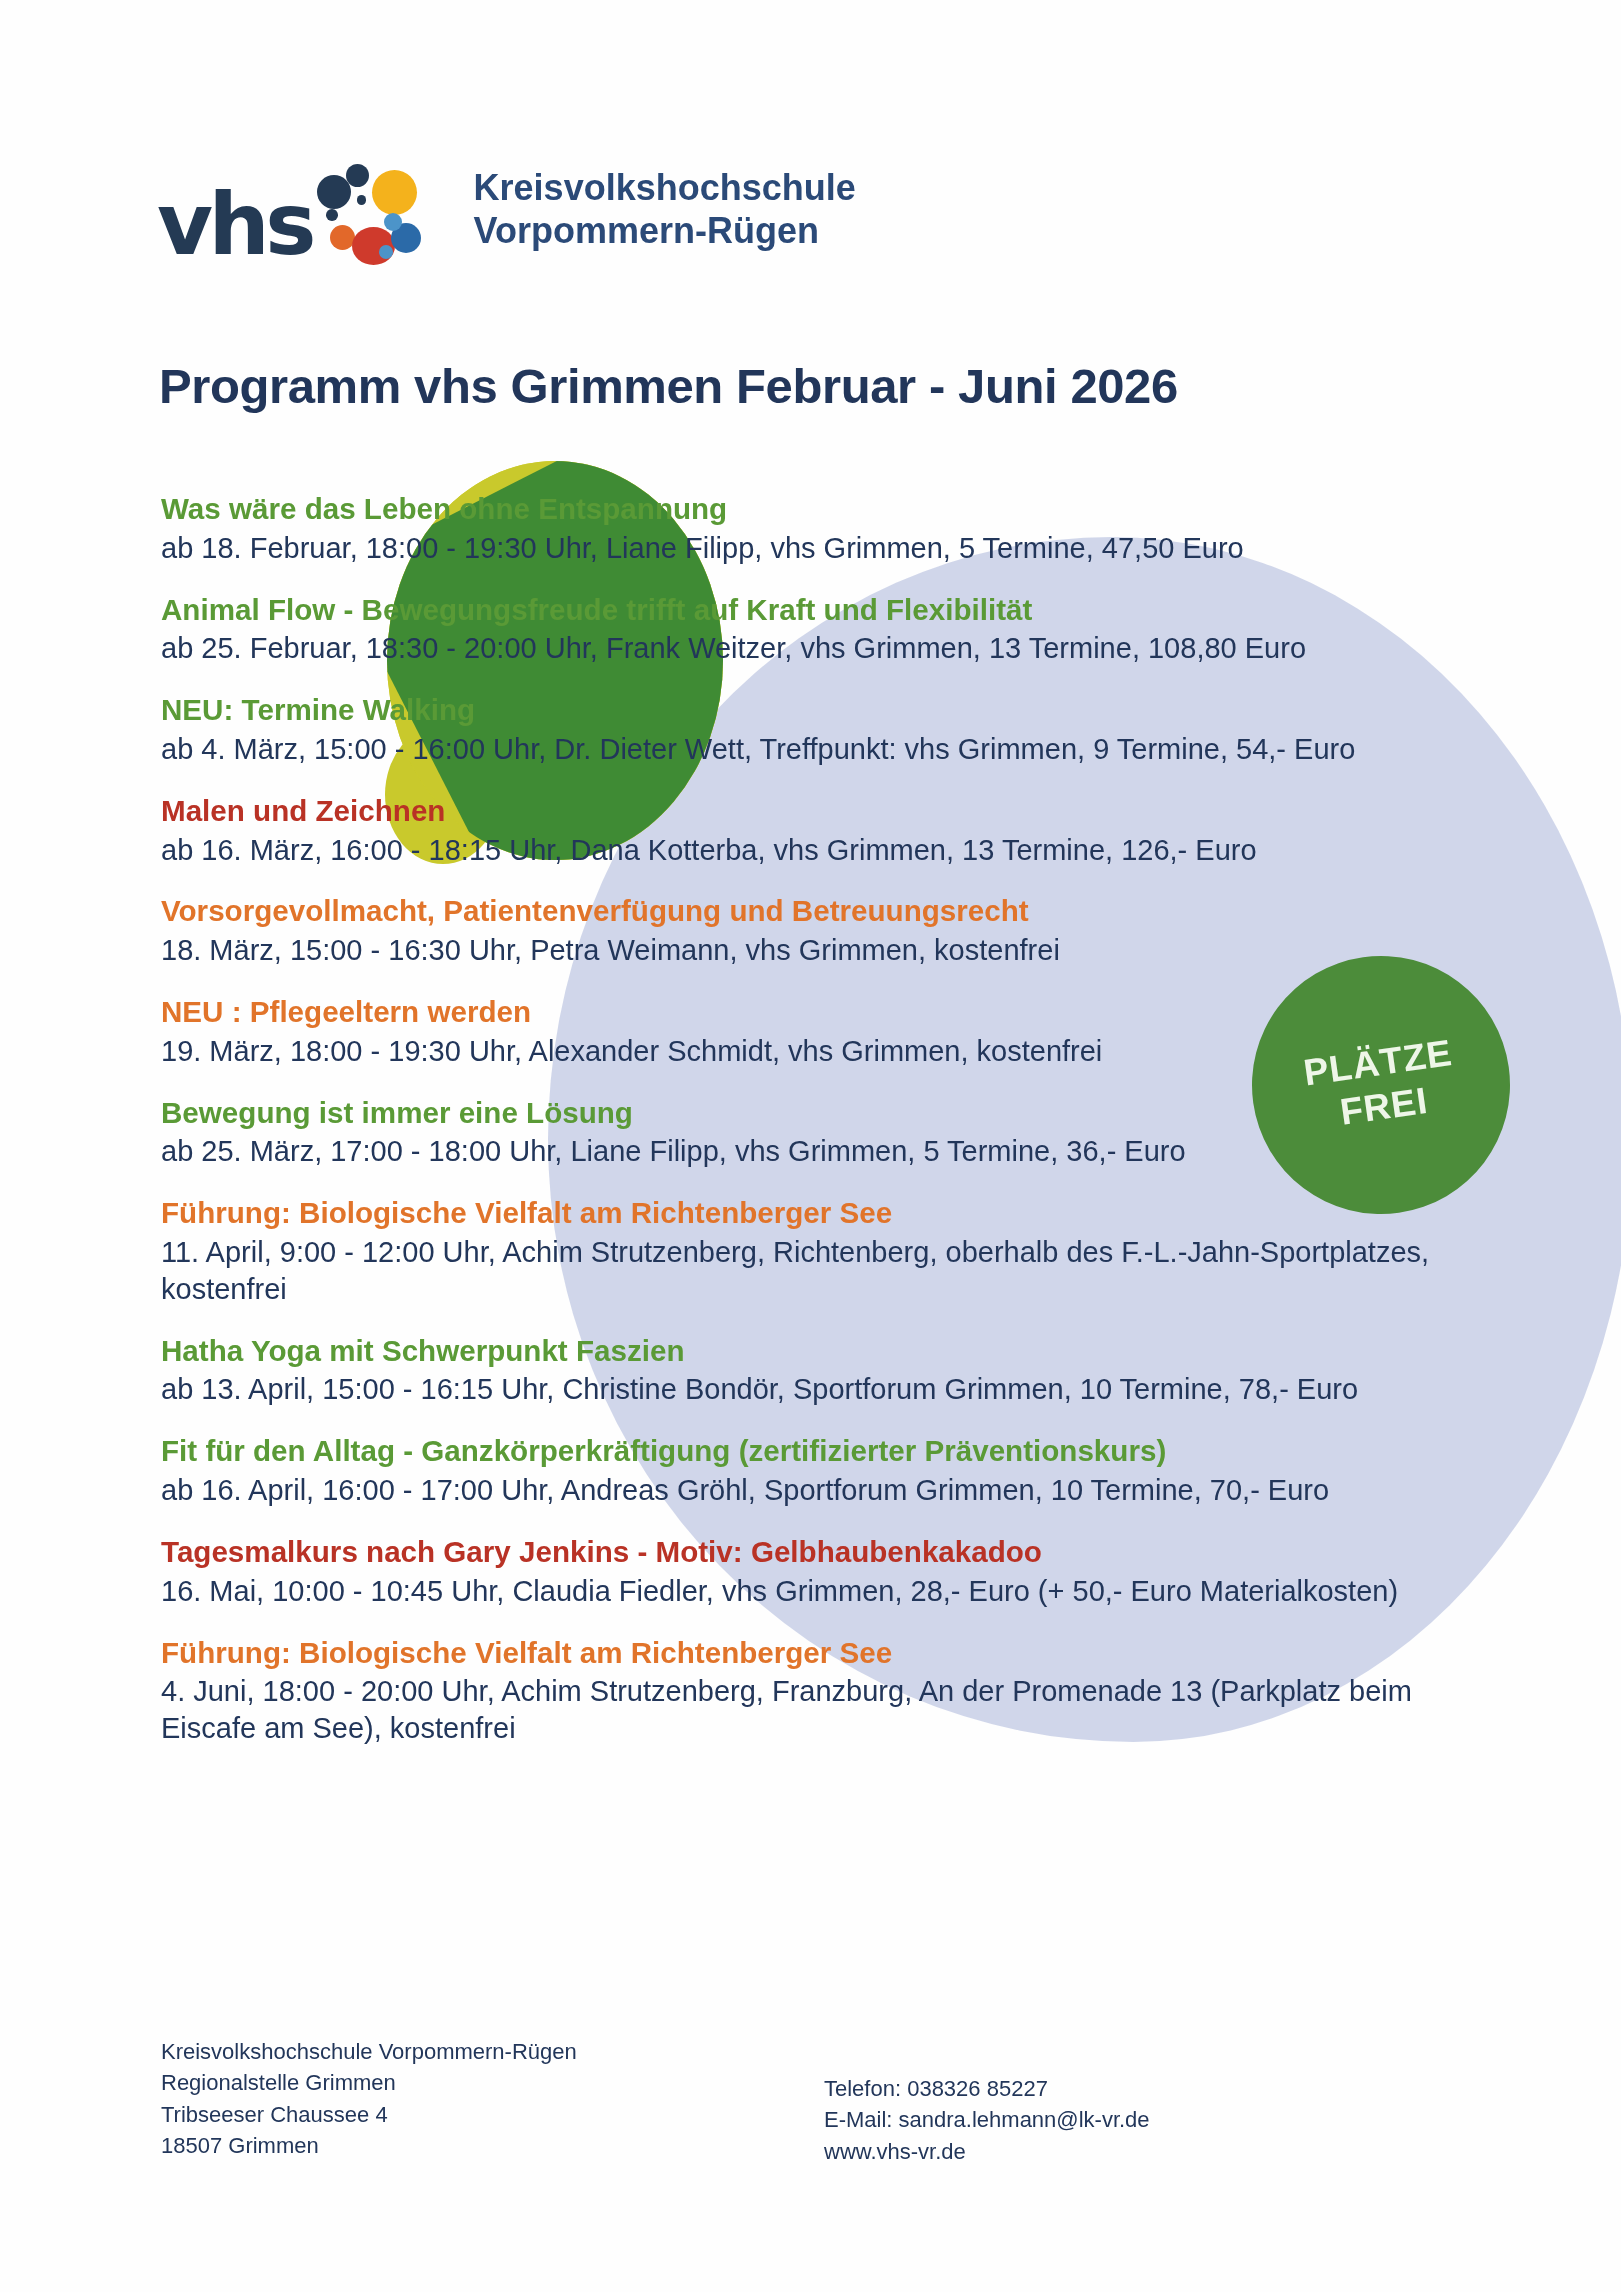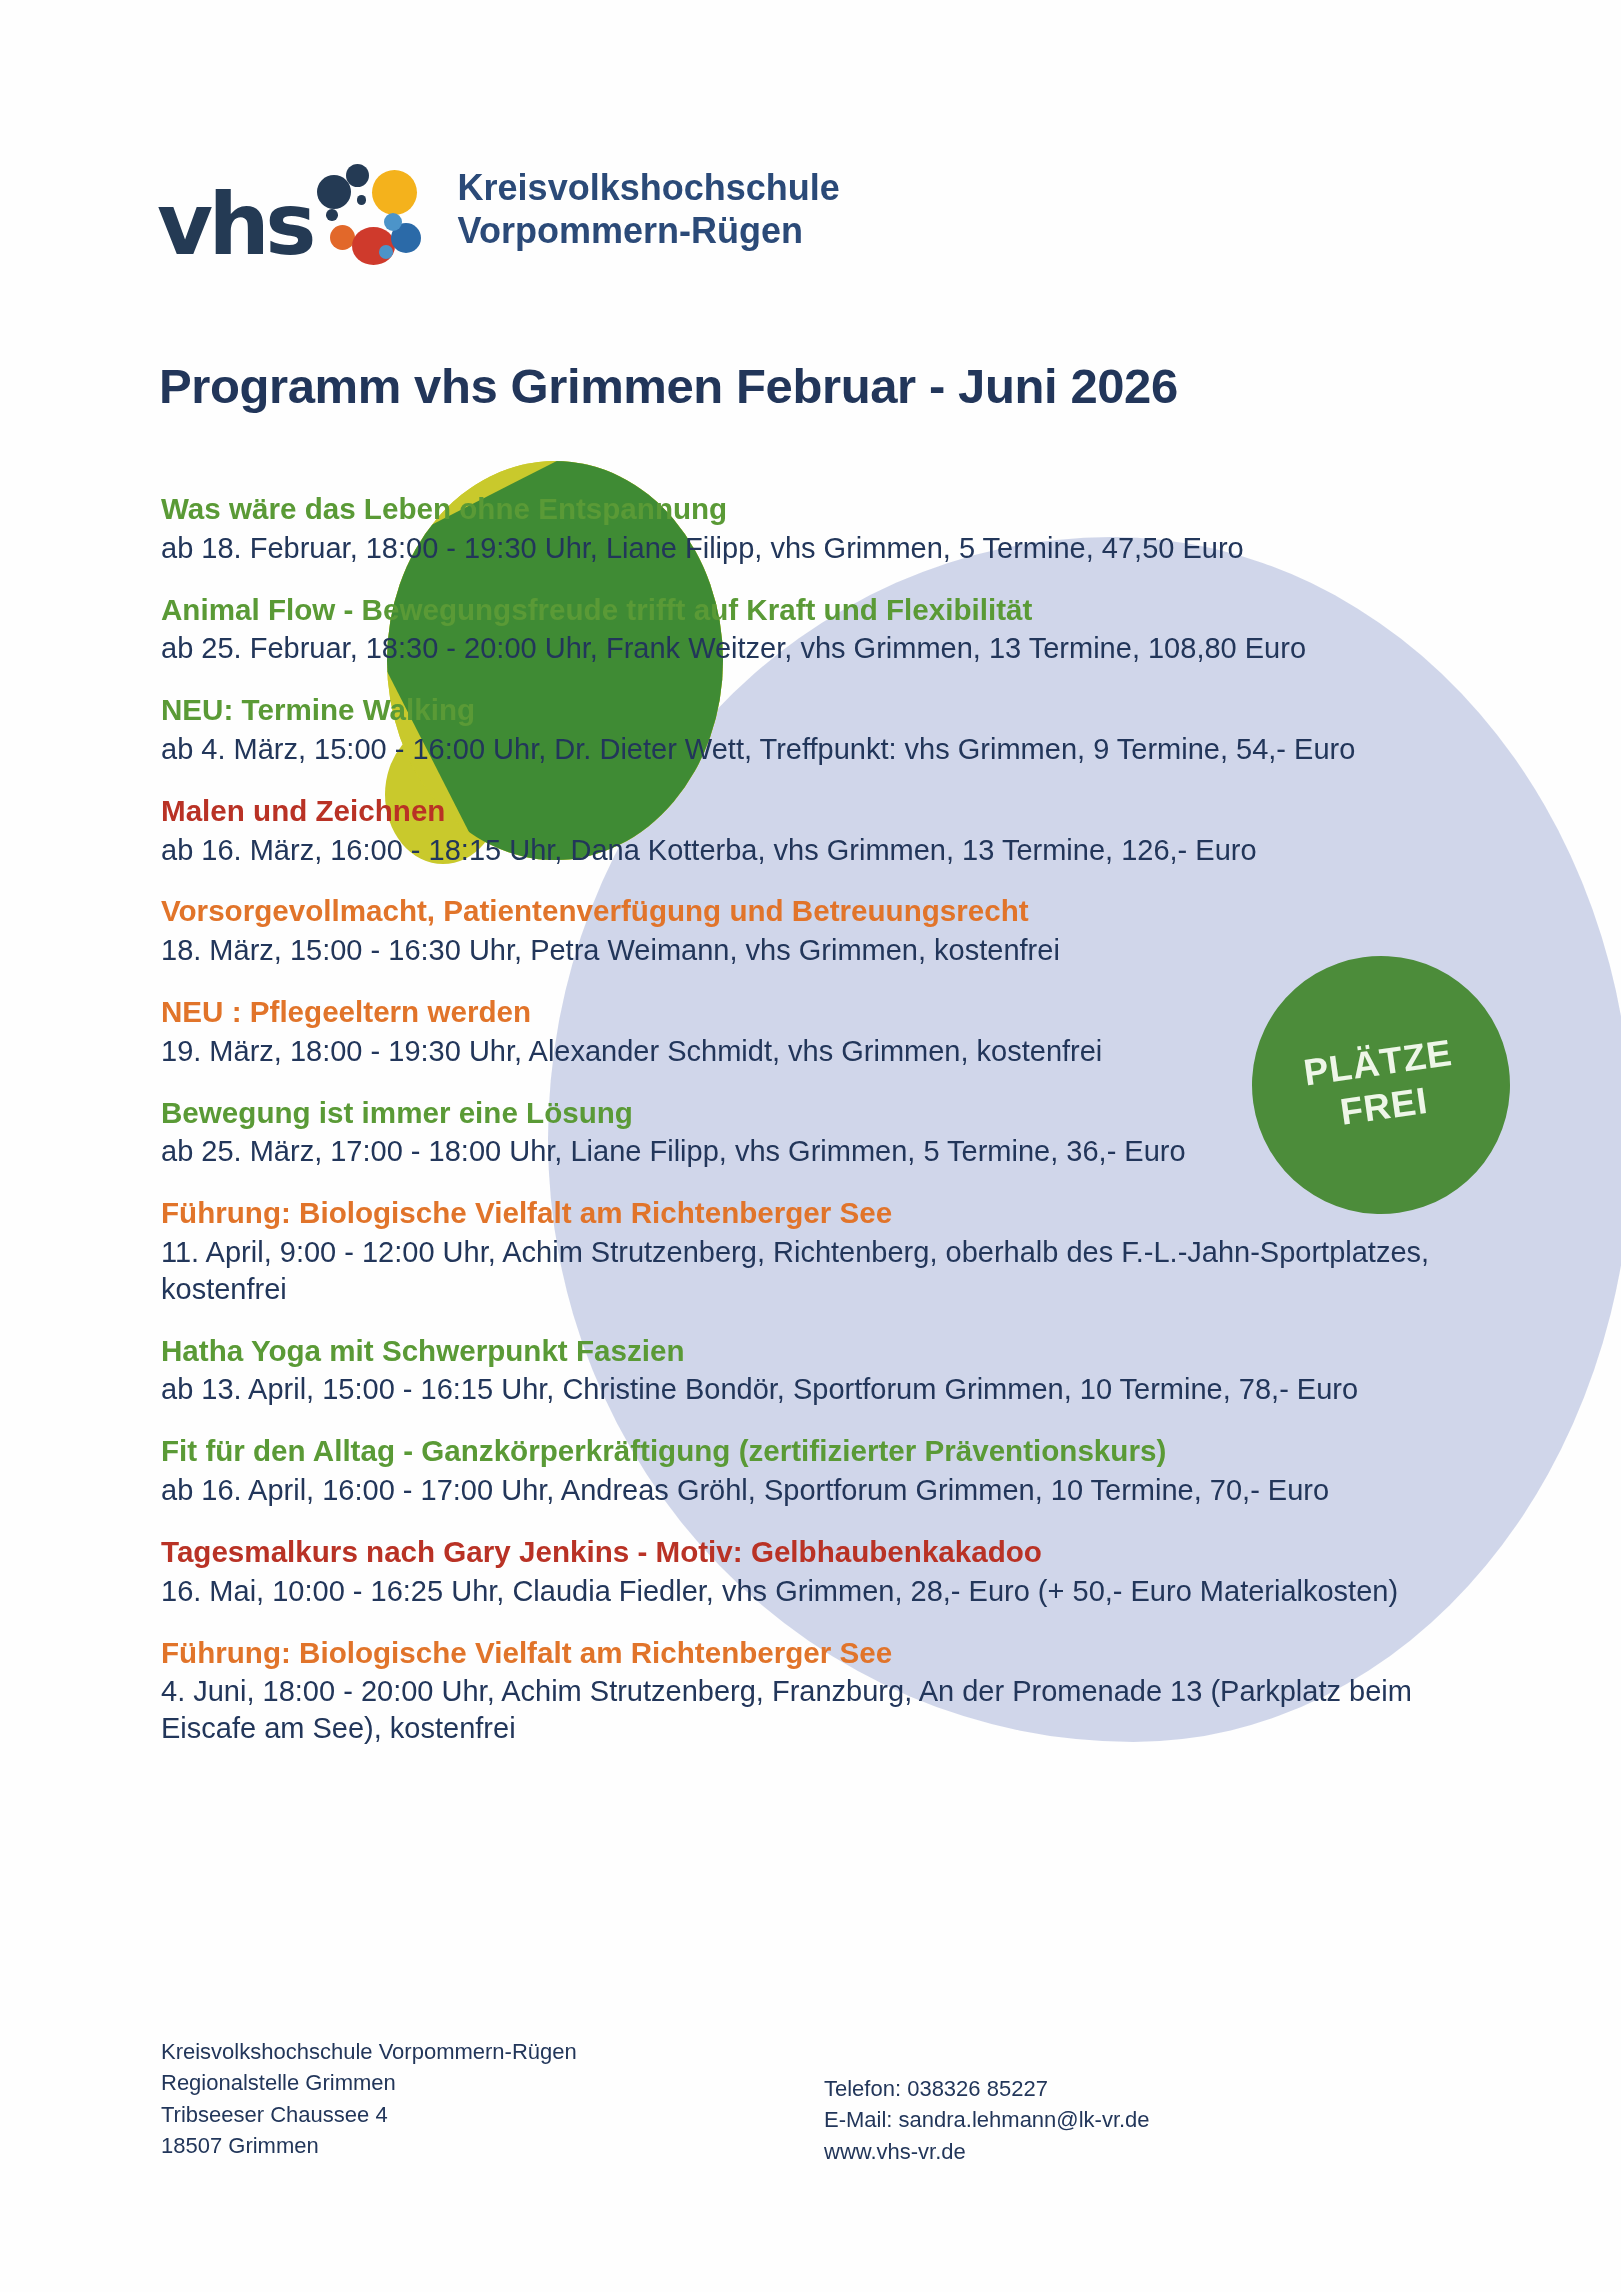--- a/index.html
+++ b/index.html
@@ -100,20 +100,21 @@
   }
 
   
   .header {
     position: absolute;
     left: 157px;
     top: 159px;
     display: flex;
     align-items: center;
     z-index: 3;
+    gap: 16px;
   }
   .logo-mark {
     position: relative;
     display: flex;
     align-items: flex-end;
   }
   .logo-word {
     font-family: "DejaVu Sans", sans-serif;
     font-weight: bold;
     font-size: 86px;
@@ -289,21 +290,21 @@
       <div class="course">
         <div class="course-title c-green">Hatha Yoga mit Schwerpunkt Faszien</div>
         <div class="course-detail">ab 13. April, 15:00 - 16:15 Uhr, Christine Bondör, Sportforum Grimmen, 10 Termine, 78,- Euro</div>
       </div>
       <div class="course">
         <div class="course-title c-green">Fit für den Alltag - Ganzkörperkräftigung (zertifizierter Präventionskurs)</div>
         <div class="course-detail">ab 16. April, 16:00 - 17:00 Uhr, Andreas Gröhl, Sportforum Grimmen, 10 Termine, 70,- Euro</div>
       </div>
       <div class="course">
         <div class="course-title c-red">Tagesmalkurs nach Gary Jenkins - Motiv: Gelbhaubenkakadoo</div>
-        <div class="course-detail">16. Mai, 10:00 - 16:25 Uhr, Claudia Fiedler, vhs Grimmen, 28,- Euro (+ 50,- Euro Materialkosten)</div>
+        <div class="course-detail">16. Mai, 10:00 - 10:45 Uhr, Claudia Fiedler, vhs Grimmen, 28,- Euro (+ 50,- Euro Materialkosten)</div>
       </div>
       <div class="course">
         <div class="course-title c-orange">Führung: Biologische Vielfalt am Richtenberger See</div>
         <div class="course-detail">4. Juni, 18:00 - 20:00 Uhr, Achim Strutzenberg, Franzburg, An der Promenade 13 (Parkplatz beim Eiscafe am See), kostenfrei</div>
       </div>
     </div>
 
   <div class="footer">
     <div class="footer-col-left">
         <div>Kreisvolkshochschule Vorpommern-Rügen</div>

